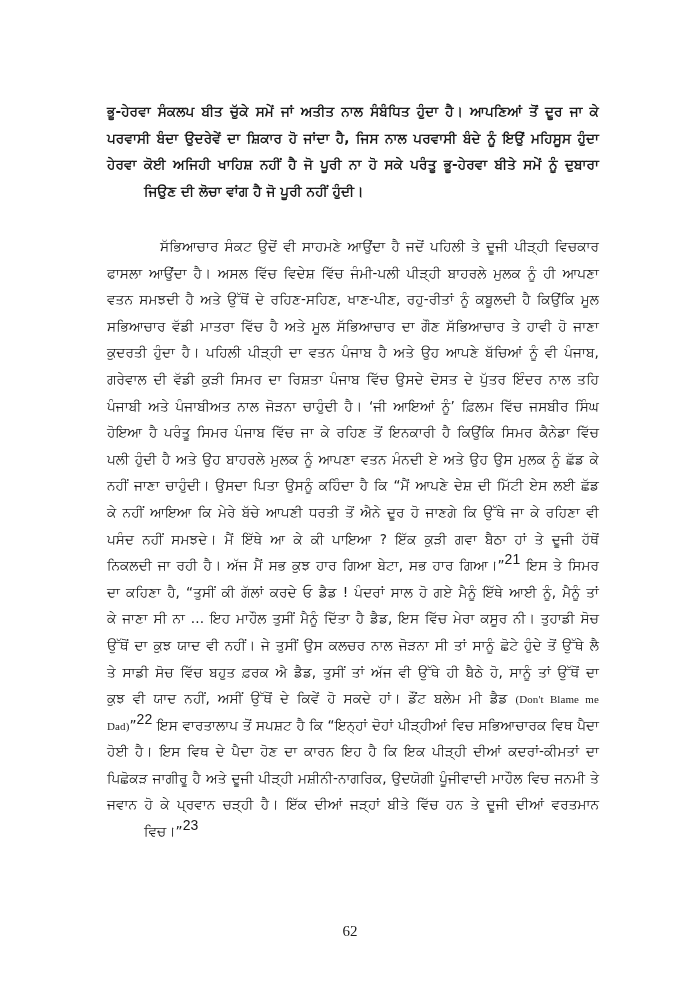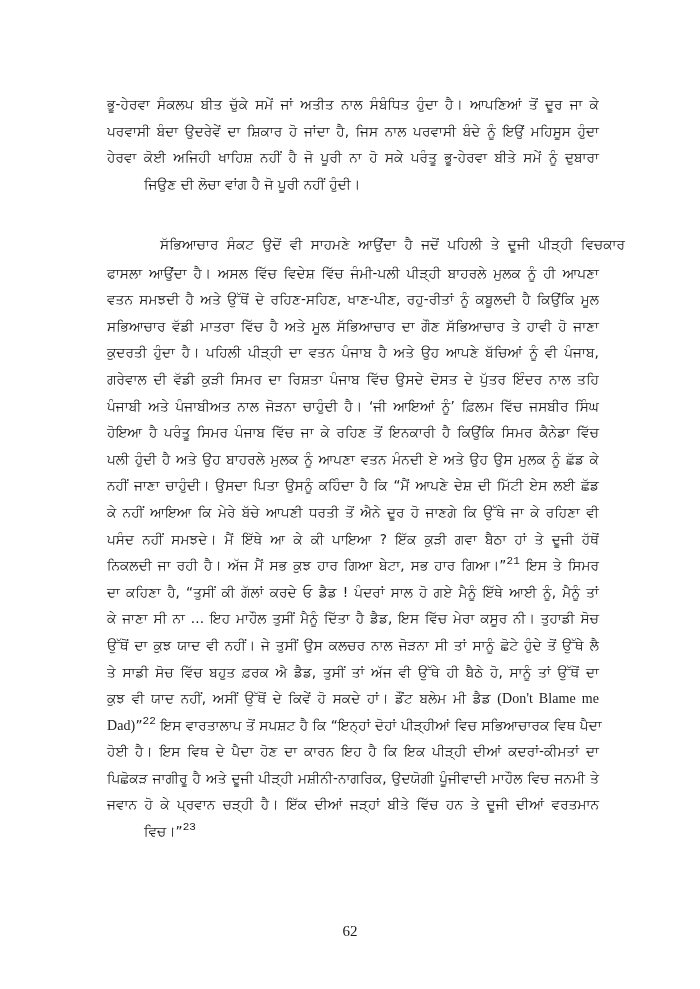--- a/index.html
+++ b/index.html
@@ -35,33 +35,32 @@
       text-align: justify;
       text-align-last: justify;
       letter-spacing: 0.1px;
     }
     .line.last {
       text-align-last: left;
       margin-left: 37px;
     }
     .line.indent {
       padding-left: 53px;
-      font-family: Liberation Mono, monospace;
     }
     .latin {
       font-family: "Liberation Serif", serif;
-      font-size: 14px;
+      font-size: 11px;
     }
     sup {
-      font-family: Liberation Mono, monospace;
-      font-size: 11px;
+      font-family: Liberation Sans, sans-serif;
+      font-size: 14px;
       line-height: 0;
       vertical-align: 6px;
     }
-    #para1 { top: 91px; }
+    #para1 { top: 98px; font-weight: bold; }
     #para2 { top: 233px; }
     .page-number {
       position: absolute;
       top: 923px;
       left: 0;
       width: 700px;
       text-align: center;
       font-family: "Liberation Serif", serif;
       font-size: 15px;
       color: #1a1a1a;

